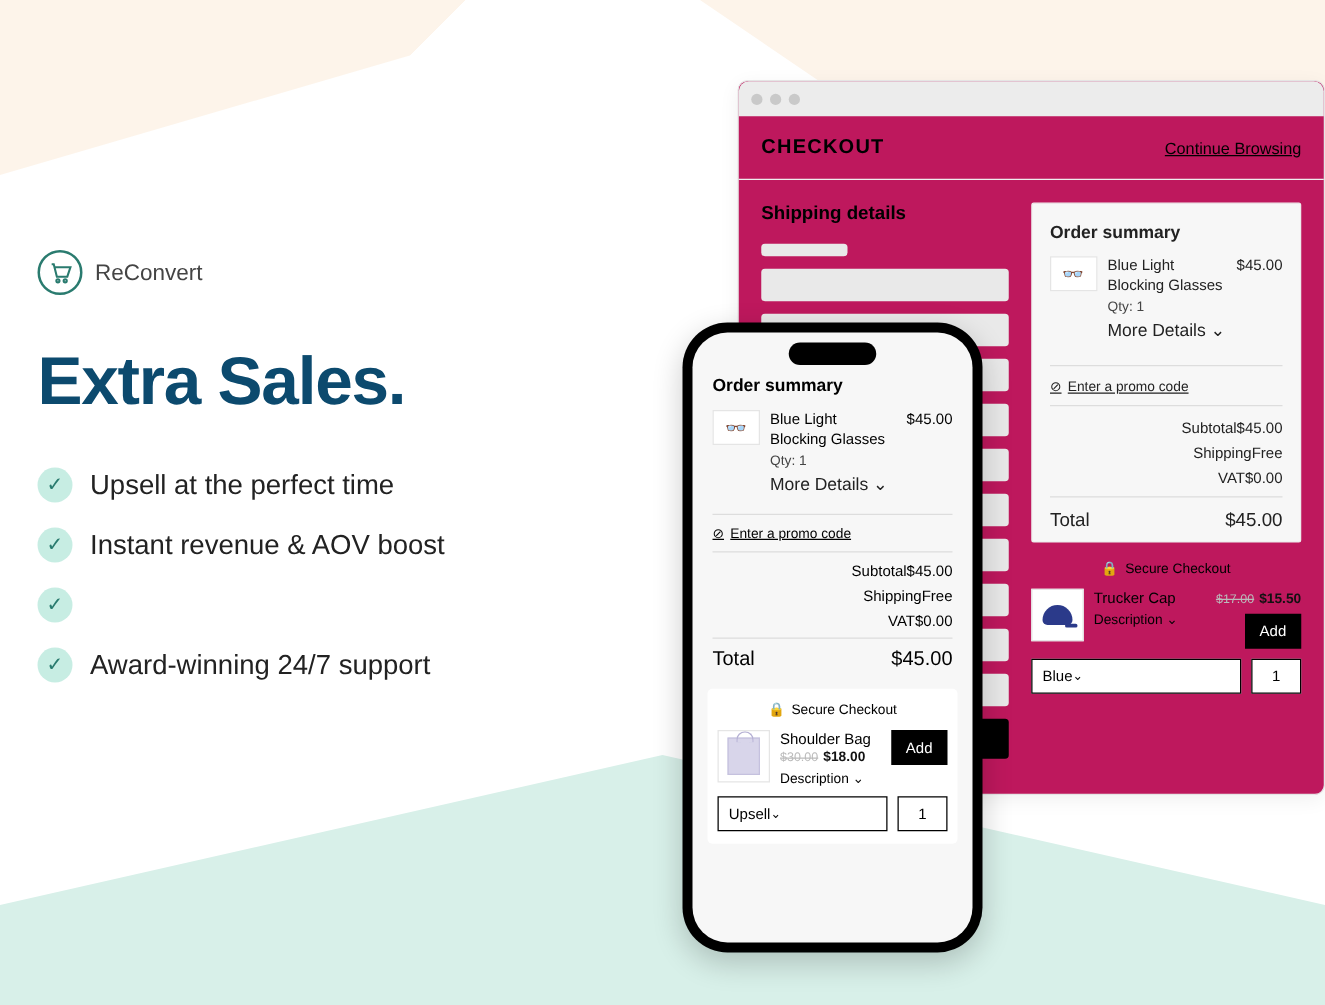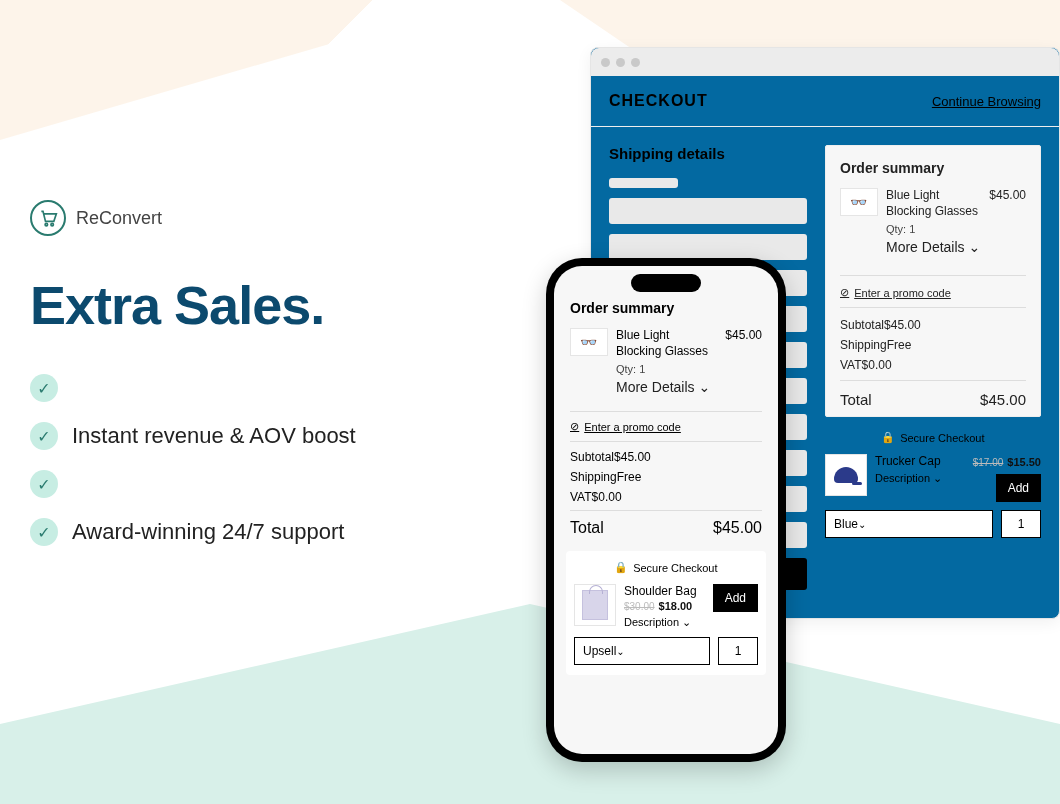--- a/index.html
+++ b/index.html
@@ -89,23 +89,23 @@
   flex-shrink: 0;
 }
 .benefit-text {
   font-size: 22px;
   color: #222;
 }
 
 
 .browser-window {
   position: absolute;
-  top: 47px; left: 590px;
+  top: 64px; left: 590px;
   width: 470px;
-  background: #0369a1;
+  background: #be185d;
   border: 1px solid #e5e5e5;
   border-radius: 8px;
   box-shadow: 0 4px 16px rgba(0,0,0,0.06);
   z-index: 1;
 }
 .browser-bar {
   height: 28px;
   background: #ececec;
   border-radius: 8px 8px 0 0;
   display: flex;
@@ -159,21 +159,21 @@
   font-size: 14px;
   color: #666;
 }
 .item-info { flex: 1; }
 .item-name { font-size: 12px; line-height: 1.3; }
 .item-qty { font-size: 11px; color: #444; margin-top: 4px; }
 .more-details { font-size: 14px; color: #222; margin-top: 4px; cursor: pointer; }
 .item-price { font-size: 12px; }
 .sep { border: none; border-top: 1px solid #ddd; margin: 8px 0 10px; }
 .promo { font-size: 11px; text-decoration: underline; display: flex; align-items: center; gap: 5px; cursor: pointer; margin-bottom: 8px;}
-.row { display: flex; justify-content: flex-start; font-size: 12px; margin-bottom: 6px; }
+.row { display: flex; justify-content: flex-end; font-size: 12px; margin-bottom: 6px; }
 .total-row { display: flex; justify-content: space-between; font-size: 15px; font-weight: 400; margin-top: 8px; }
 
 
 .upsell-card {
   margin-top: 14px;
   font-size: 12px;
 }
 .secure { text-align: center; font-size: 11px; margin-bottom: 10px; display:flex; align-items:center; justify-content:center; gap:5px;}
 .upsell-top {
   display: flex;
@@ -315,20 +315,21 @@
       </svg>
     </div>
     <div class="brand-name">ReConvert</div>
   </div>
   <div class="headline">
     <div class="headline-l1">Extra Sales.</div>
   </div>
   <div class="benefits">
     <div class="benefit">
       <div class="check-icon">✓</div>
+      <div class="benefit-text">Upsell at the perfect time</div>
     </div>
     <div class="benefit">
       <div class="check-icon">✓</div>
       <div class="benefit-text">Instant revenue &amp; AOV boost</div>
     </div>
     <div class="benefit">
       <div class="check-icon">✓</div>
     </div>
     <div class="benefit">
       <div class="check-icon">✓</div>

